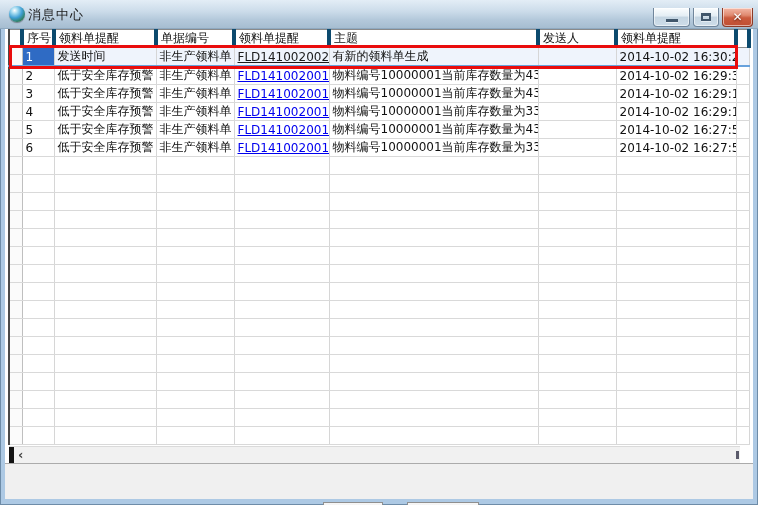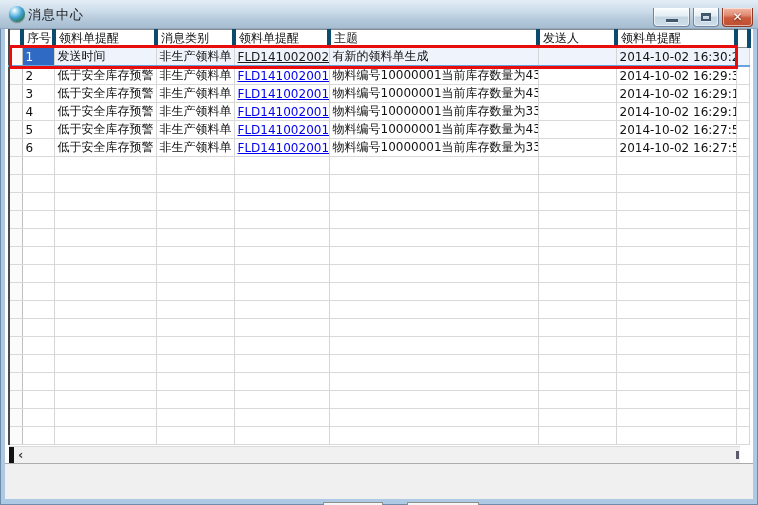--- a/index.html
+++ b/index.html
@@ -94,21 +94,21 @@
         <col class="c-subj">
         <col class="c-sender">
         <col class="c-time">
         <col class="c-extra">
     </colgroup>
     <thead>
       <tr>
         <th></th>
         <th>序号</th>
         <th>领料单提醒</th>
-        <th>消息类别</th>
+        <th>单据编号</th>
         <th>领料单提醒</th>
         <th>主题</th>
         <th>发送人</th>
         <th>领料单提醒</th>
         <th></th>
       </tr>
     </thead>
     <tbody>
         <tr class="current">
           <td class="selcol"></td>

